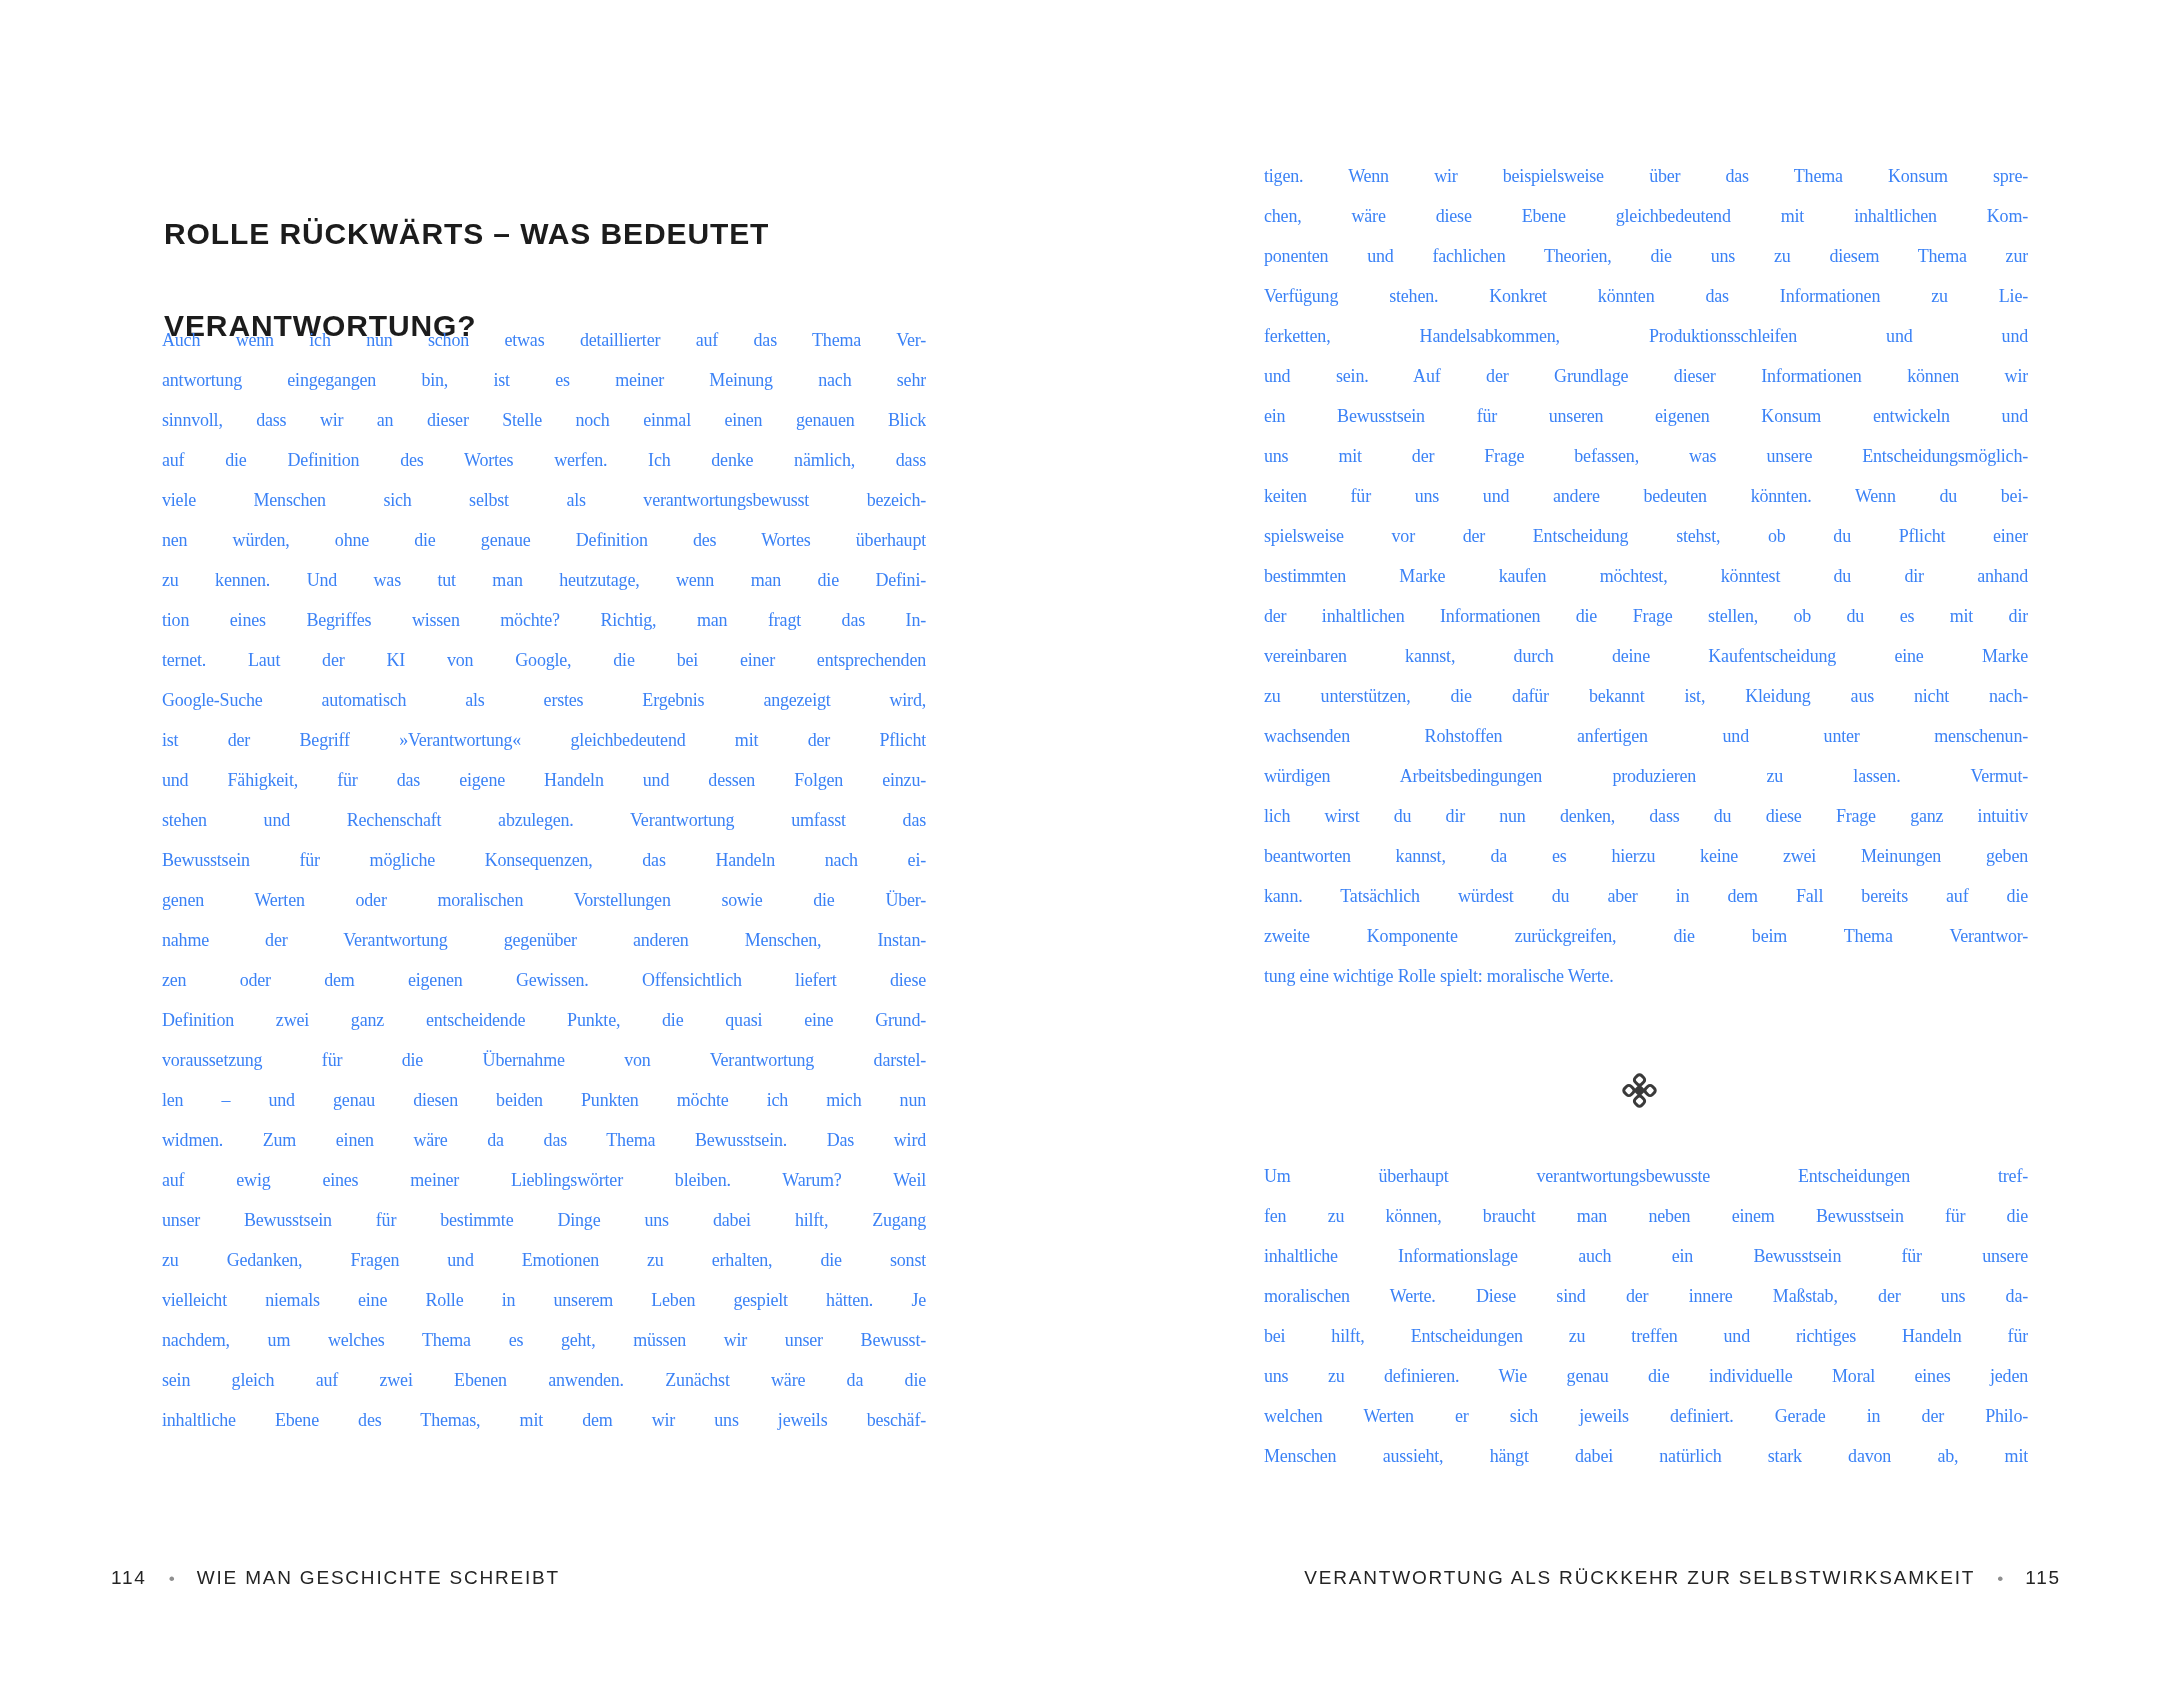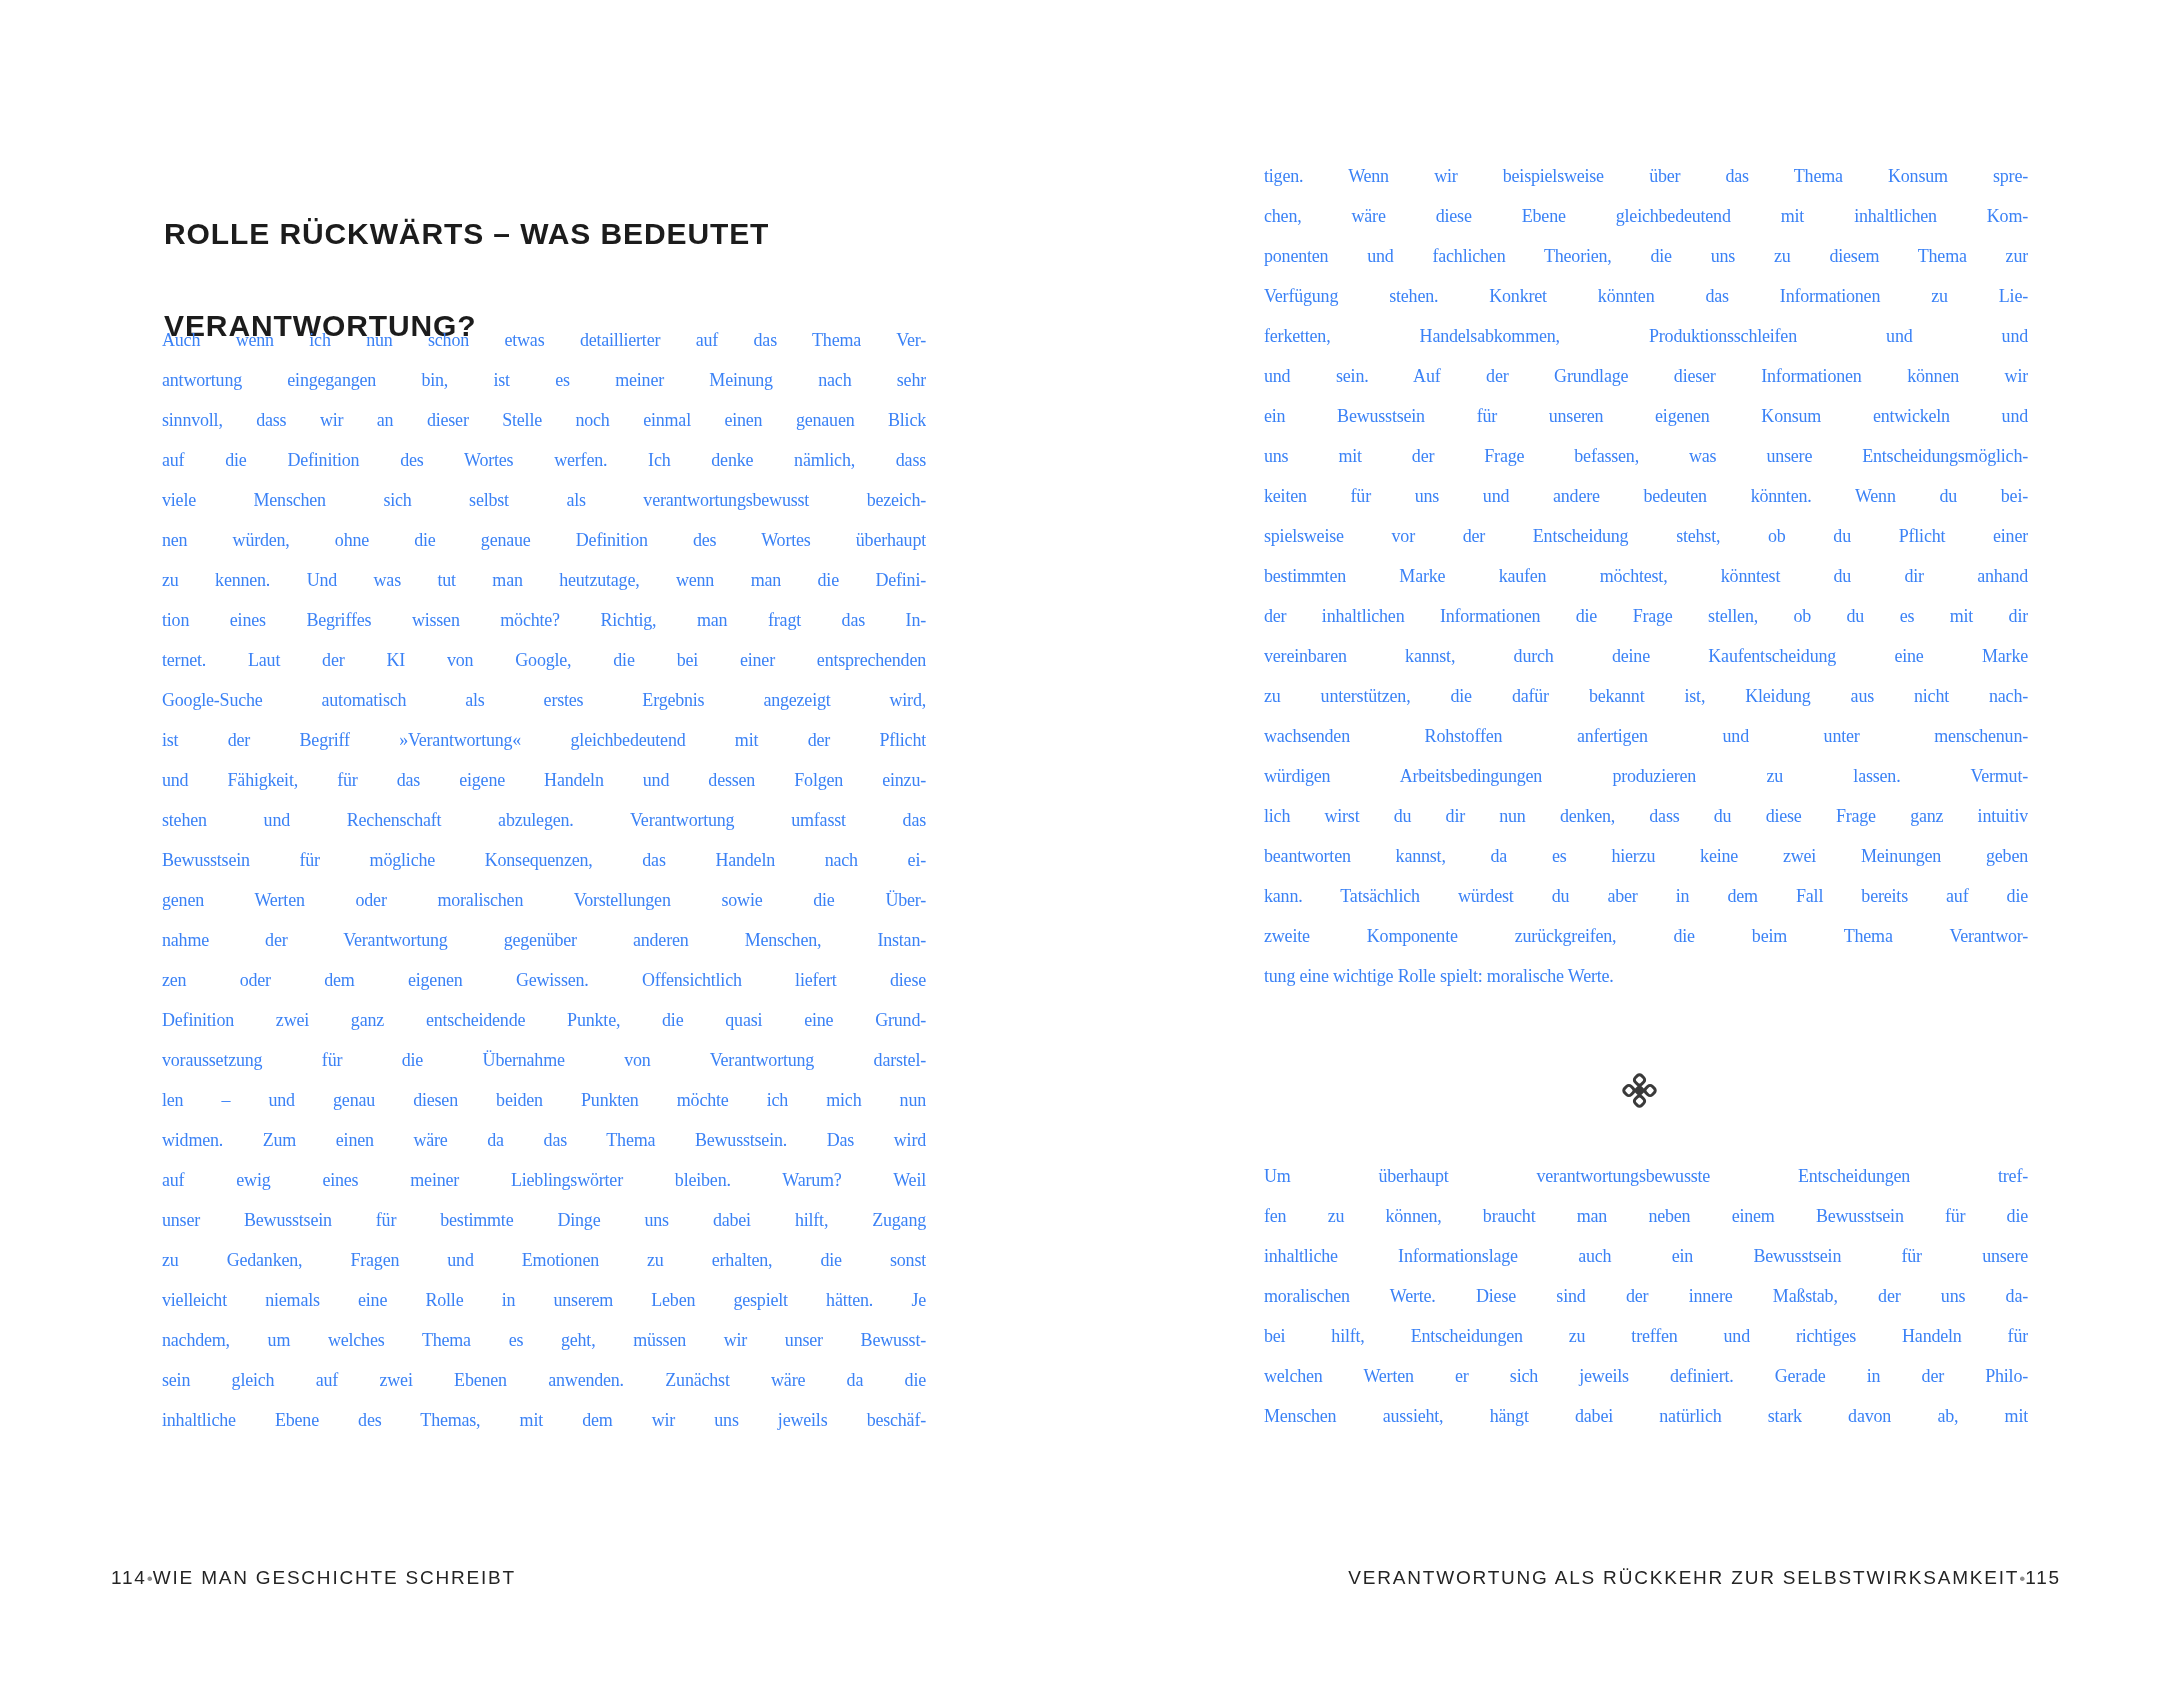--- a/index.html
+++ b/index.html
@@ -52,21 +52,21 @@
     margin: -4.5px 0 0 -4.5px;
     background: #3a3a3a;
     border: none;
     border-radius: 1.8px;
   }
   .footer {
     position: absolute;
     top: 1566px;
     display: flex;
     align-items: baseline;
-    gap: 0;
+    gap: 22px;
     font-family: "Liberation Sans", sans-serif;
     font-size: 19px;
     letter-spacing: 1.8px;
     line-height: 23.6px;
     color: #242424;
     white-space: nowrap;
   }
   #left-footer { left: 111px; }
   #right-footer { right: 121px; }
   .bullet { color: #8f8f8f; font-size: 17.3px; letter-spacing: 0; }
@@ -152,20 +152,21 @@
         <i></i>
         <i class="dot"></i>
     </div>
 
     <div class="body-block" id="right-para2">
         <div class="bline just">Um überhaupt verantwortungsbewusste Entscheidungen tref-</div>
         <div class="bline just">fen zu können, braucht man neben einem Bewusstsein für die</div>
         <div class="bline just">inhaltliche Informationslage auch ein Bewusstsein für unsere</div>
         <div class="bline just">moralischen Werte. Diese sind der innere Maßstab, der uns da-</div>
         <div class="bline just">bei hilft, Entscheidungen zu treffen und richtiges Handeln für</div>
+        <div class="bline just">uns zu definieren. Wie genau die individuelle Moral eines jeden</div>
         <div class="bline just">welchen Werten er sich jeweils definiert. Gerade in der Philo-</div>
         <div class="bline just">Menschen aussieht, hängt dabei natürlich stark davon ab, mit</div>
       </div>
 
     <div class="footer" id="right-footer">
       <span>VERANTWORTUNG ALS RÜCKKEHR ZUR SELBSTWIRKSAMKEIT</span>
       <span class="bullet">•</span>
       <span>115</span>
     </div>
   </section>

